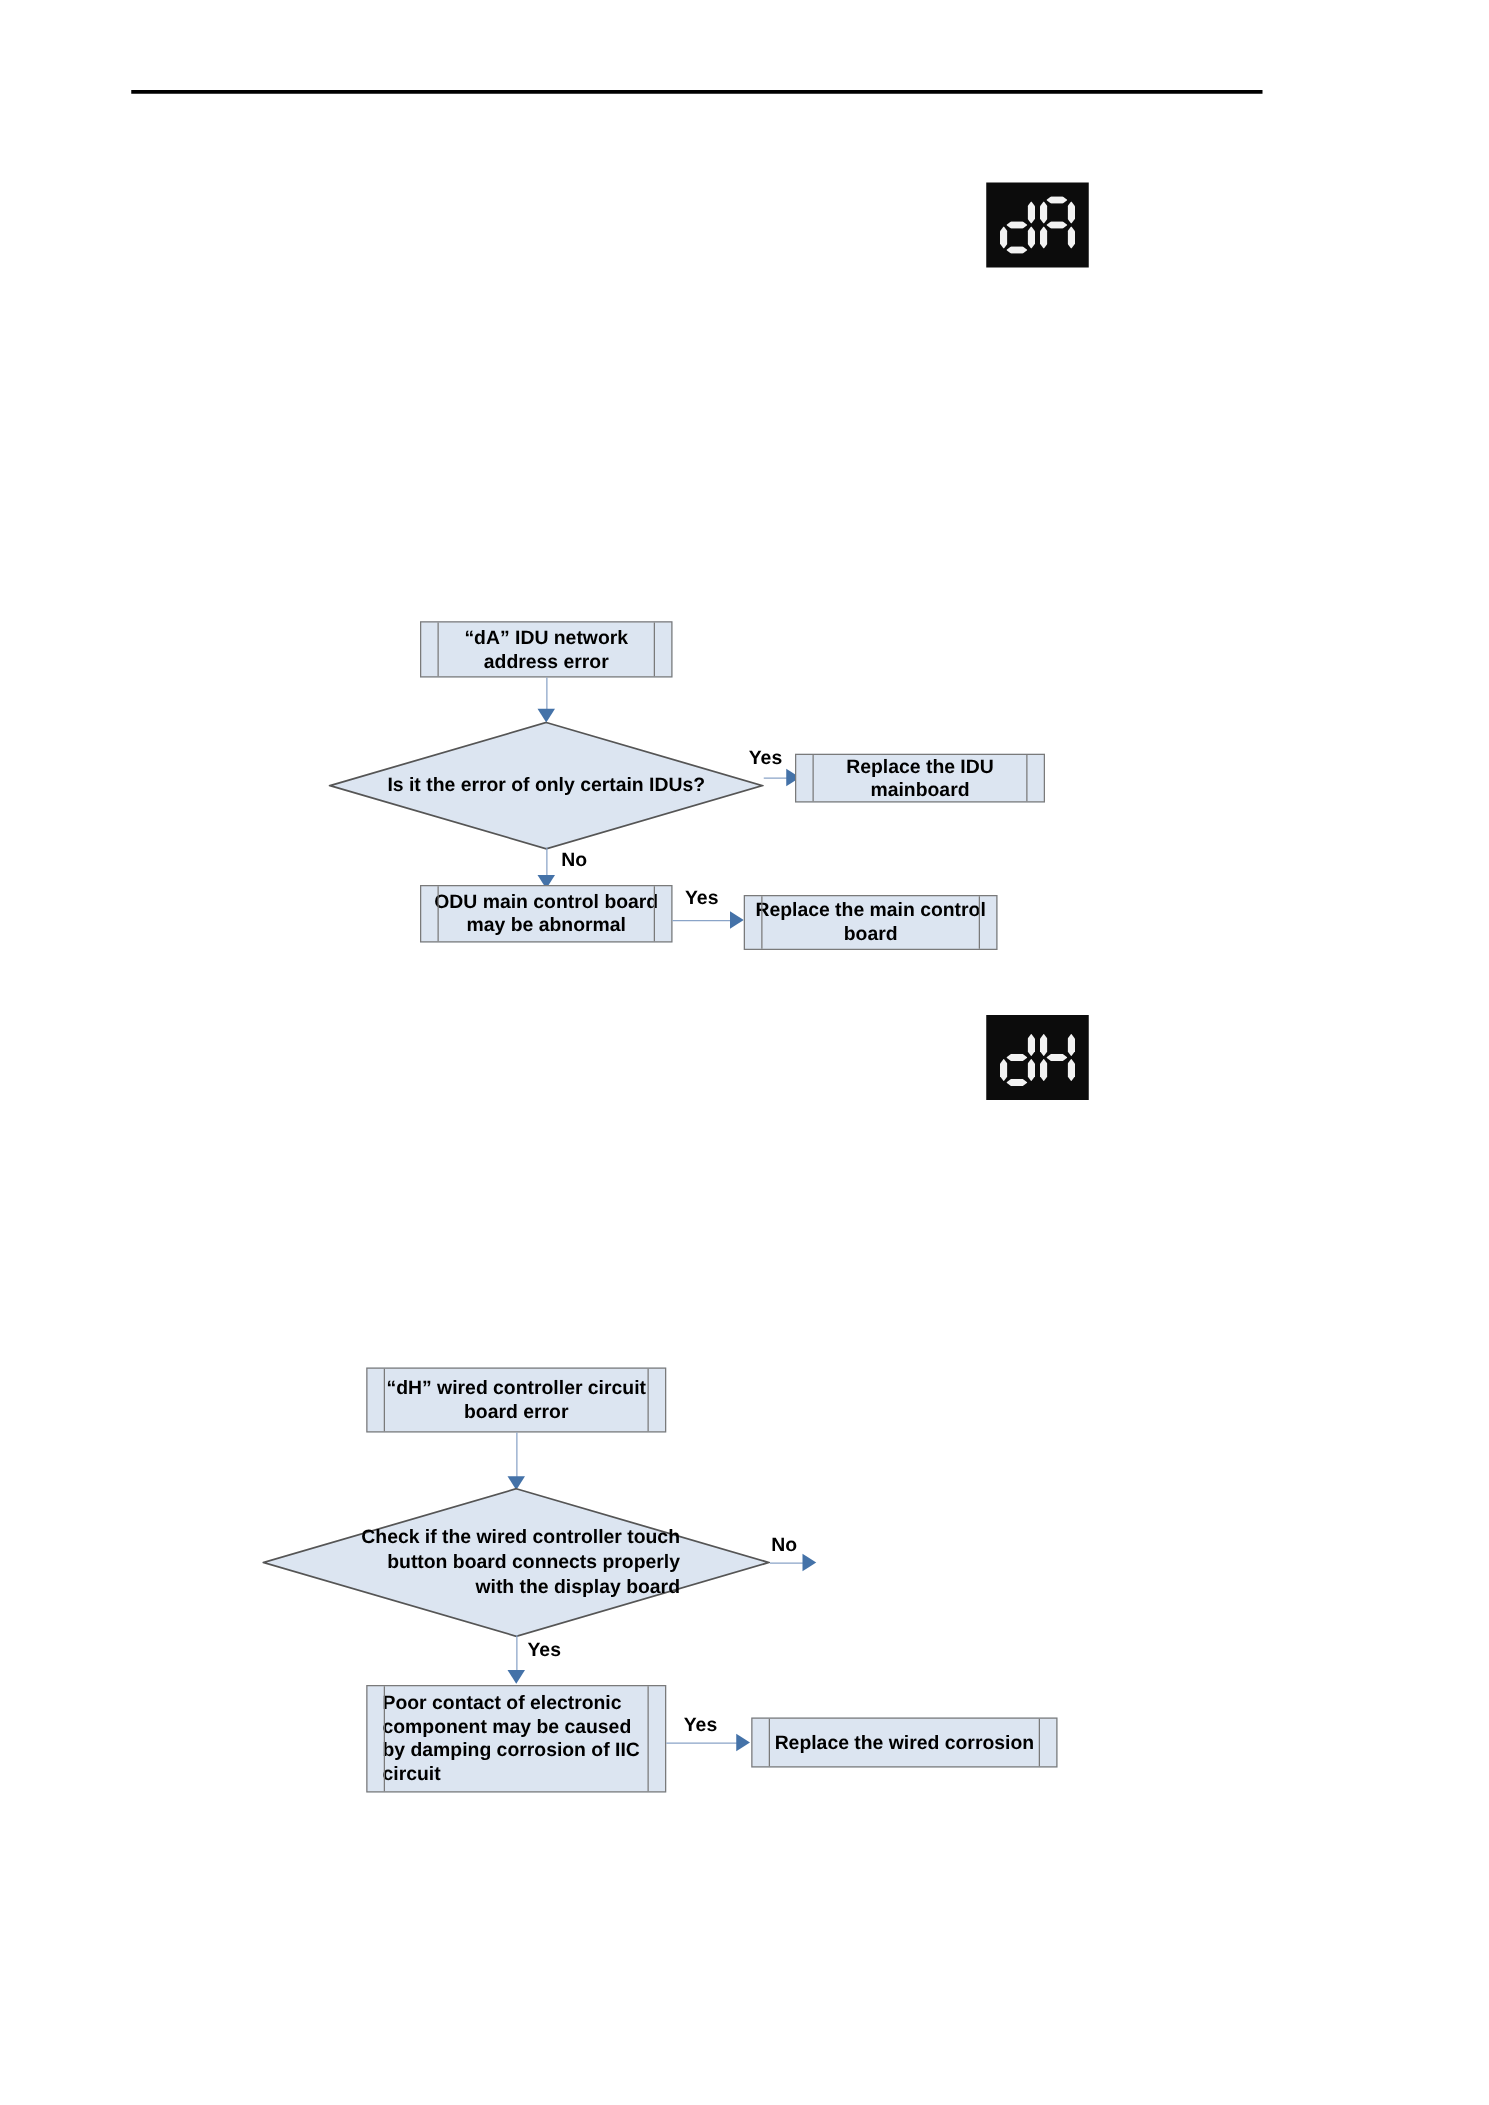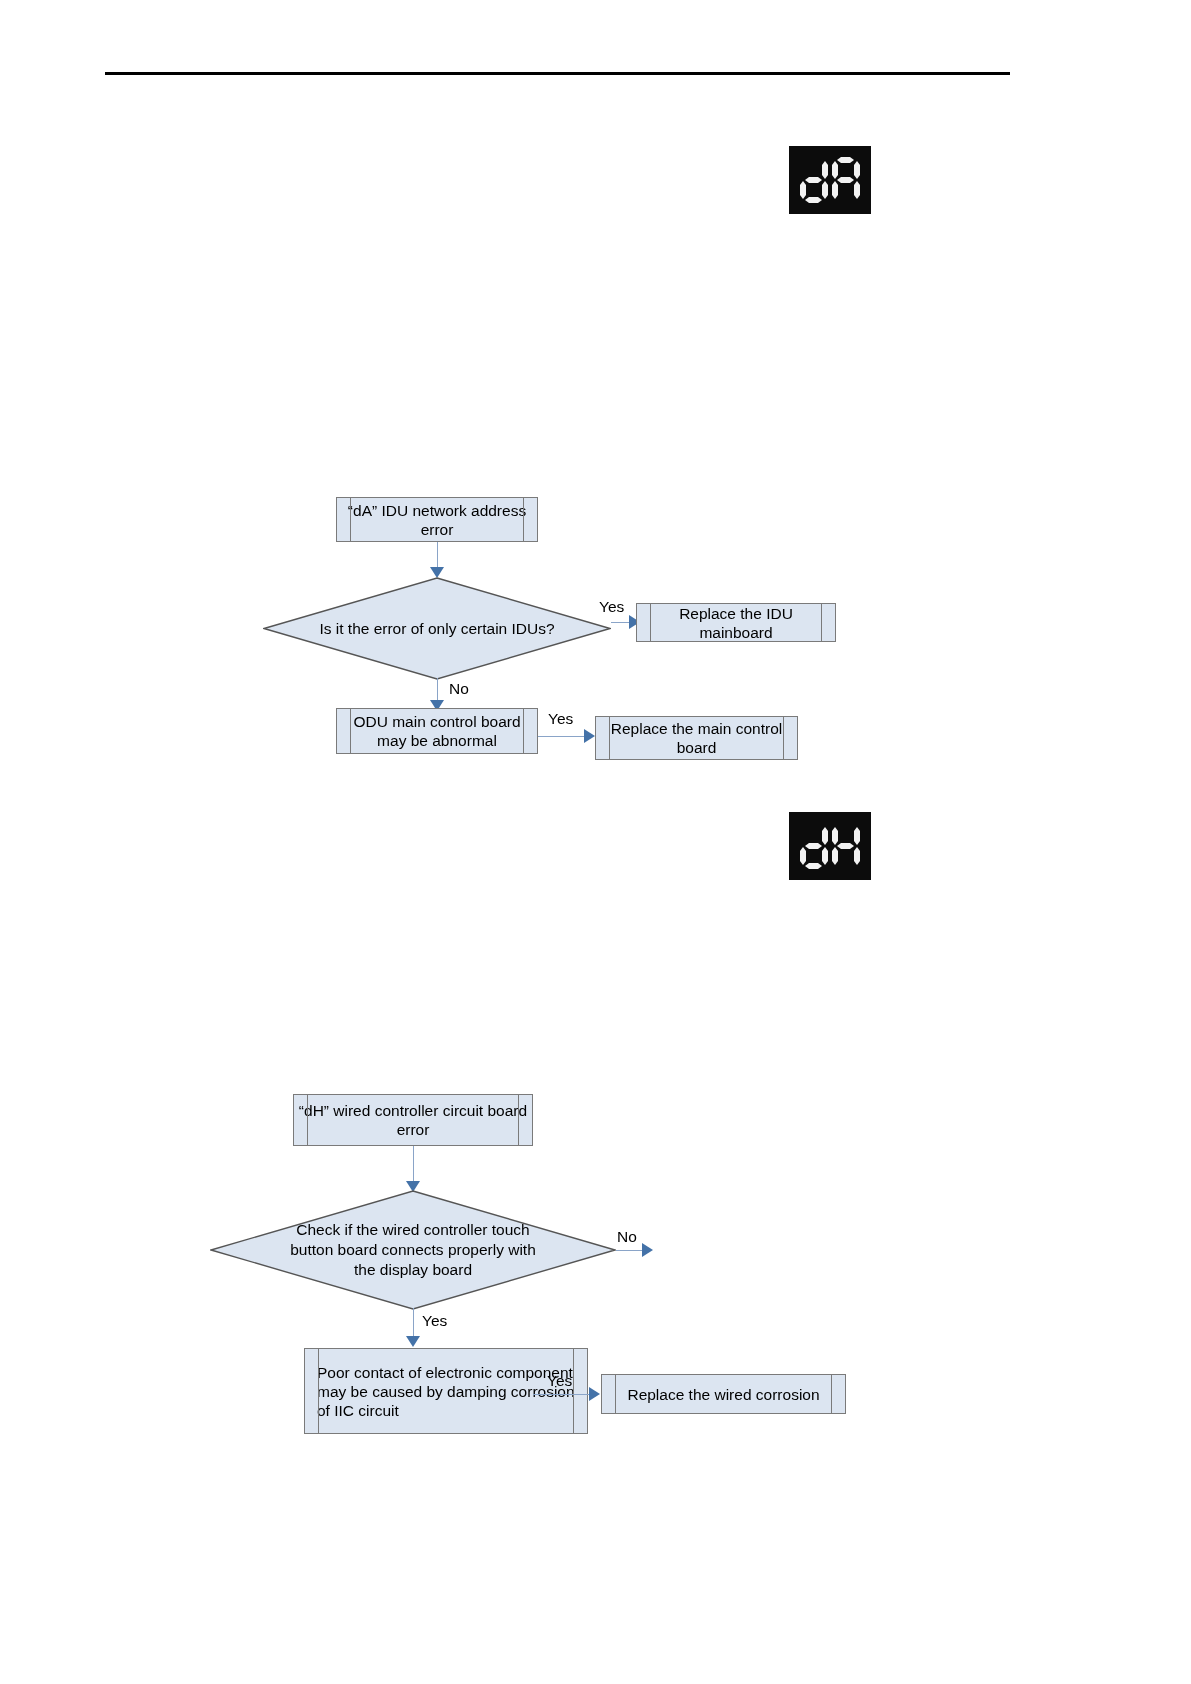--- a/index.html
+++ b/index.html
@@ -1,18 +1,18 @@
 <!DOCTYPE html>
 <html><head>
 <meta charset="utf-8">
 <style>
   html,body{margin:0;padding:0;background:#fff;}
   body{width:1191px;height:1684px;position:relative;font-family:"Liberation Sans",sans-serif;color:#000;overflow:hidden;}
 
-  .page{position:absolute;inset:0;}
+  .page{position:absolute;inset:0;font-weight:bold;}
 
   
   .top-rule{position:absolute;left:105px;top:72px;width:905px;height:0;border-top:3px solid #000;}
 
   
   .led-panel{position:absolute;background:#0c0c0c;display:flex;align-items:center;justify-content:center;gap:4px;padding:0;box-sizing:border-box;}
   .led-digit{position:relative;width:28px;height:46px;}
   .seg{position:absolute;background:#f2f2f2;}
   
   .seg.h{height:6px;left:5px;width:17px;border-radius:1px;
@@ -35,21 +35,21 @@
           font-size:15.5px;line-height:19px;color:#000;}
   .fc-box .inner{padding:0 4px;}
   .fc-box::before,.fc-box::after{content:"";position:absolute;top:0;bottom:0;width:0;border-left:1px solid #7a7a7a;}
   .fc-box::before{left:13px;}
   .fc-box::after{right:13px;}
   .fc-box.lefttext .inner{text-align:left;width:100%;}
 
   .fc-diamond{position:absolute;}
   .fc-diamond svg{position:absolute;left:0;top:0;}
   .fc-diamond .dtext{position:absolute;left:0;top:0;right:0;bottom:0;display:flex;align-items:center;
-        justify-content:center;text-align:center;font-size:15.5px;line-height:20px;}
+        justify-content:center;text-align:right;font-size:15.5px;line-height:20px;}
 
   
   .conn{position:absolute;}
   .conn .line-v{position:absolute;width:0;border-left:1px solid #8aa4c8;}
   .conn .line-h{position:absolute;height:0;border-top:1px solid #8aa4c8;}
   .arrow-d{position:absolute;width:0;height:0;border-left:7px solid transparent;border-right:7px solid transparent;border-top:11px solid #4472a8;}
   .arrow-r{position:absolute;width:0;height:0;border-top:7px solid transparent;border-bottom:7px solid transparent;border-left:11px solid #4472a8;}
 
   .lbl{position:absolute;font-size:15.5px;line-height:18px;color:#000;white-space:nowrap;}
 </style>
@@ -167,21 +167,21 @@
     <div class="line-h" style="left:616px;top:1250px;width:32px;"></div>
     <div class="arrow-r" style="left:642px;top:1243px;"></div>
   </div>
 
   <div class="lbl" style="left:422px;top:1312px;">Yes</div>
   <div class="conn" style="left:0;top:0;">
     <div class="line-v" style="left:413px;top:1308px;height:34px;"></div>
     <div class="arrow-d" style="left:406px;top:1336px;"></div>
   </div>
 
-  <div class="fc-box lefttext" style="left:304px;top:1348px;width:284px;height:86px;">
+  <div class="fc-box lefttext" style="left:293px;top:1348px;width:240px;height:86px;">
     <div class="inner" style="padding:0 12px;">Poor contact of electronic component may be caused by damping corrosion of IIC circuit</div>
   </div>
 
   <div class="lbl" style="left:547px;top:1372px;">Yes</div>
   <div class="conn" style="left:0;top:0;">
     <div class="line-h" style="left:533px;top:1394px;width:62px;"></div>
     <div class="arrow-r" style="left:589px;top:1387px;"></div>
   </div>
   <div class="fc-box" style="left:601px;top:1374px;width:245px;height:40px;">
     <div class="inner">Replace the wired corrosion</div>

